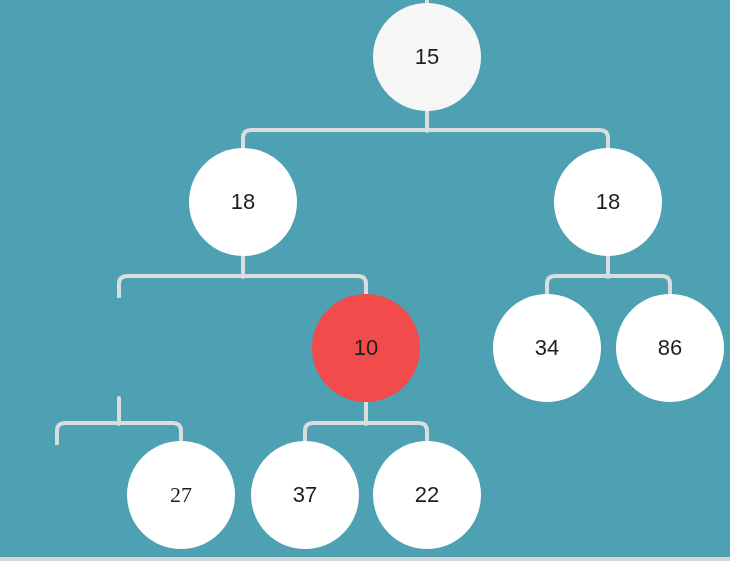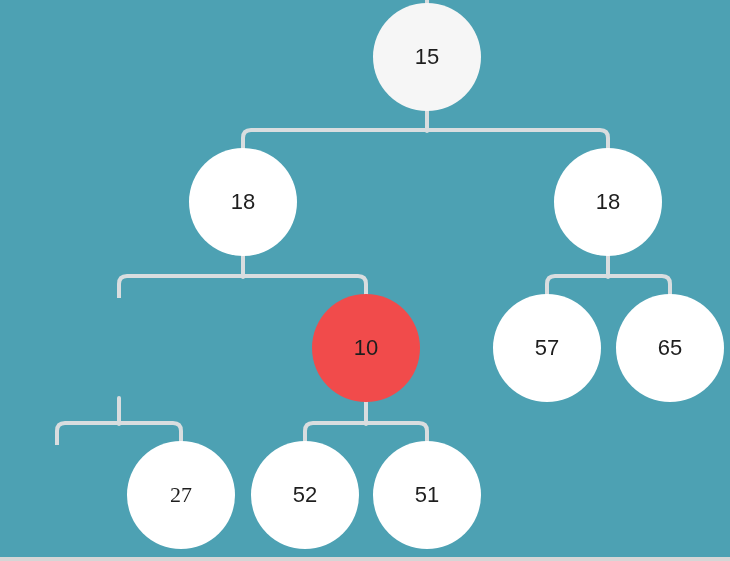--- a/index.html
+++ b/index.html
@@ -92,29 +92,29 @@
   <div class="node n1">
     <span>18</span>
   </div>
   <div class="node n2">
     <span>18</span>
   </div>
   <div class="node hilite n4">
     <span>10</span>
   </div>
   <div class="node n5">
-    <span>57</span>
+    <span>34</span>
   </div>
   <div class="node n6">
-    <span>65</span>
+    <span>86</span>
   </div>
   <div class="node n8">
     <span>27</span>
   </div>
   <div class="node n9">
-    <span>52</span>
+    <span>37</span>
   </div>
   <div class="node n10">
-    <span>51</span>
+    <span>22</span>
   </div>
 
   <div class="bottom-bar"></div>
 </div>
 
 </body></html>

